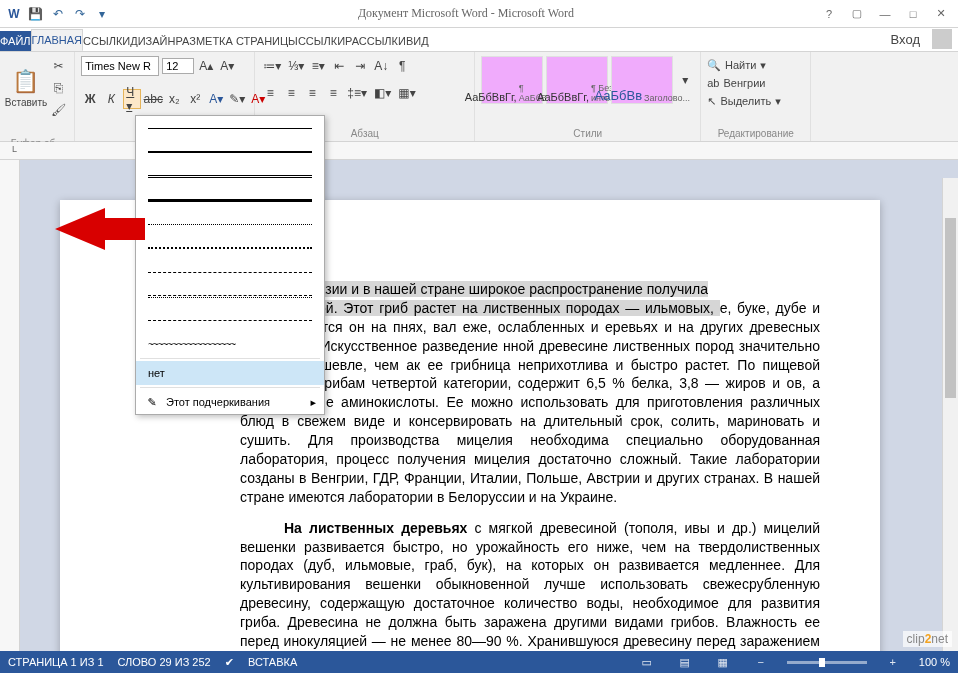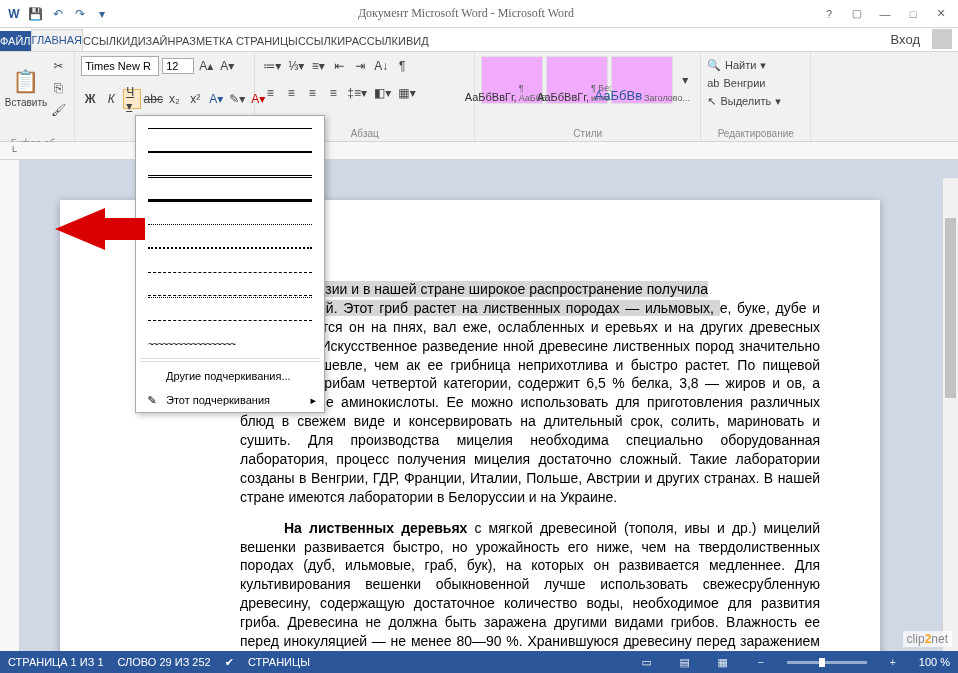--- a/index.html
+++ b/index.html
@@ -256,25 +256,24 @@
   <div class="line-item">
       <div class="linesample" style="border-top:1px dashed #000;height:3px;border-bottom:1px dotted #000"></div>
     </div>
   <div class="line-item">
       <div class="linesample" style="border-top:1px dashed #000"></div>
     </div>
   <div class="line-item">
       <div style="flex:1;font-size:10px;letter-spacing:-1px;color:#000">~~~~~~~~~~~~~~~~~~</div>
     </div>
   <div class="sep"></div>
+  <div class="line-item hover">
+      <span>нет</span>
+    </div>
   <div class="sep"></div>
-  <div class="menurow">
-      <span class="mi"></span>
-      <span>Другие подчеркивания...</span>
-    </div>
   <div class="menurow">
       <span class="mi">✎</span>
       <span>Этот подчеркивания</span>
       <span style="margin-left:auto">▸</span>
     </div>
 </div>
 
 <div class="arrow">
   <svg viewBox="0 0 90 58">
       <polygon points="0,29 50,8 50,18 90,18 90,40 50,40 50,50" fill="#d80000"></polygon>
@@ -282,21 +281,21 @@
 </div>
 
 <div class="watermark">
   <span>clip</span><span class="n2">2</span><span>net</span>
 </div>
 
 <div class="statusbar">
   <span>СТРАНИЦА 1 ИЗ 1</span>
   <span>СЛОВО 29 ИЗ 252</span>
   <span>✔</span>
-  <span>СТРАНИЦЫ</span>
+  <span>ВСТАВКА</span>
   <div class="spacer"></div>
   <span class="viewbtn">▭</span>
   <span class="viewbtn">▤</span>
   <span class="viewbtn">▦</span>
   <span class="viewbtn">−</span>
   <div class="zoomslider"></div>
   <span class="viewbtn">+</span>
   <span>100 %</span>
 </div>
 

